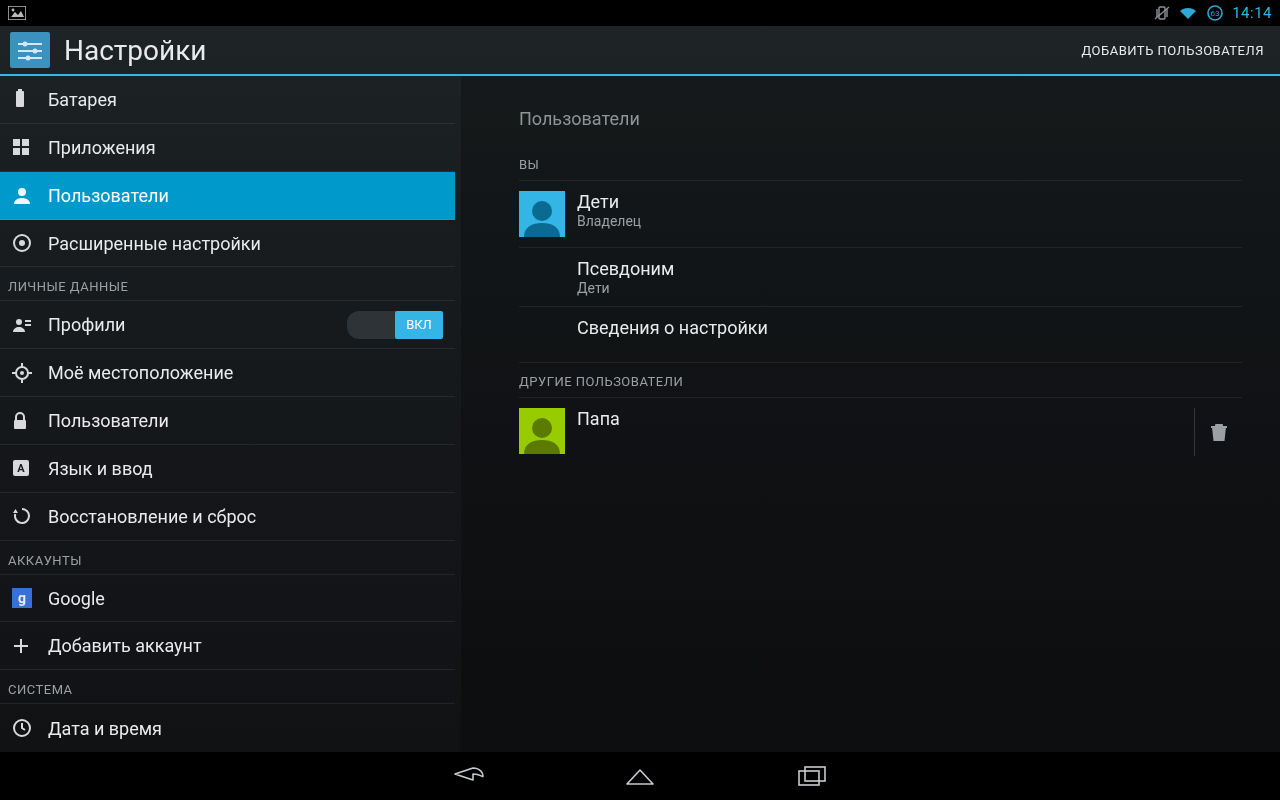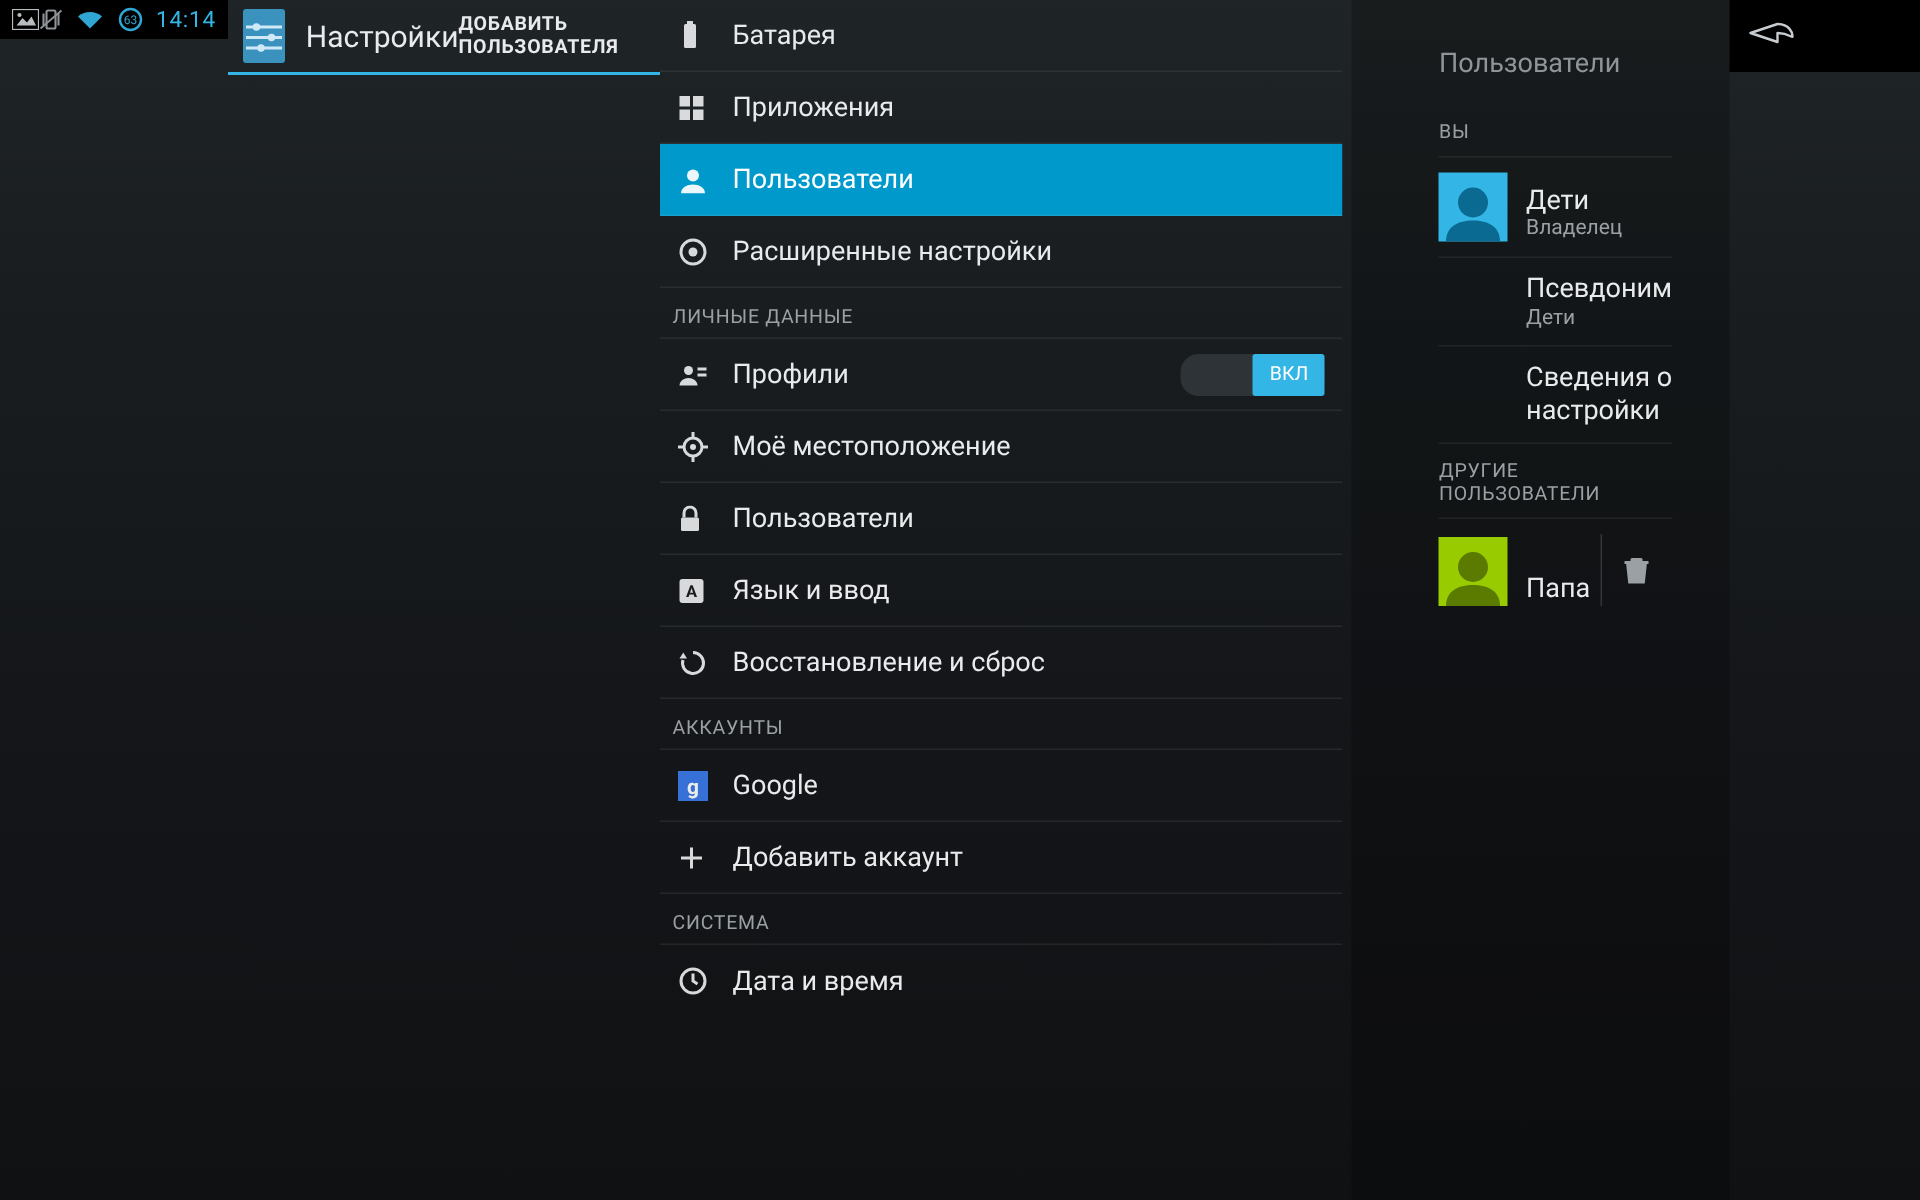--- a/index.html
+++ b/index.html
@@ -1,37 +1,37 @@
 <!DOCTYPE html>
 <html><head>
 <meta charset="utf-8">
 <style>
 *{box-sizing:border-box;margin:0;padding:0;font-family:Roboto,Arial,sans-serif;-webkit-font-smoothing:antialiased}
 html,body{width:1280px;height:800px;overflow:hidden;background:#000}
-.screen{width:1280px;height:800px;display:flex;flex-direction:row;background:linear-gradient(180deg,#1f2426 0%,#191d1f 25%,#141619 60%,#101113 100%)}
+.screen{width:1280px;height:800px;display:flex;flex-direction:column;background:linear-gradient(180deg,#1f2426 0%,#191d1f 25%,#141619 60%,#101113 100%)}
 .statusbar{height:26px;background:#000;display:flex;align-items:center;justify-content:space-between;padding:0 8px;color:#b8c1c7;font-size:14px}
 .status-left{display:flex;align-items:center;gap:6px}
 .status-right{display:flex;align-items:center;gap:8px}
 .status-right .time{color:#33b5e5;font-size:15px;letter-spacing:.5px}
 .appbar{height:50px;border-bottom:2px solid #33b5e5;display:flex;align-items:center;padding:0 16px 0 10px}
 .appbar-icon{width:40px;height:36px;background:#3b92bf;border-radius:2px;display:flex;align-items:center;justify-content:center;margin-right:14px}
-.appbar-title{color:#e8eaec;font-size:20px;font-weight:400;flex:1}
-.appbar-action{color:#e8eaec;font-size:13px;text-transform:uppercase;letter-spacing:.5px;font-weight:700}
+.appbar-title{color:#e8eaec;font-size:28px;font-weight:400;flex:1}
+.appbar-action{color:#e8eaec;font-size:13px;text-transform:uppercase;letter-spacing:.5px;font-weight:400}
 .body{flex:1;display:flex;min-height:0}
 .sidebar{width:455px;min-width:455px;display:flex;flex-direction:column;overflow:hidden}
 .side-item{height:48px;display:flex;align-items:center;padding:0 12px;border-bottom:1px solid rgba(255,255,255,.08);color:#e8eaec;font-size:18px}
 .side-item .icon{width:36px;display:flex;align-items:center;justify-content:flex-start}
 .side-item.selected{background:#0099cc;color:#fff}
 .side-header{height:34px;display:flex;align-items:flex-end;padding:0 8px 6px 8px;color:#9aa0a4;font-size:13px;text-transform:uppercase;letter-spacing:.5px;border-bottom:1px solid rgba(255,255,255,.08)}
 .switch{margin-left:auto;width:96px;height:28px;background:#2d3336;border-radius:12px;display:flex;align-items:flex-end;justify-content:flex-end}
 .switch-knob{width:48px;height:28px;background:#33b5e5;color:#fff;font-size:13px;display:flex;align-items:center;justify-content:center;border-radius:2px}
 .content{flex:1;margin-left:6px;background:rgba(0,0,0,.22);padding:32px 38px 0 58px;overflow:hidden}
 .content-title{color:#8e9498;font-size:18px;margin-bottom:22px}
 .section-header{color:#9aa0a4;font-size:13px;text-transform:uppercase;letter-spacing:.5px;padding:6px 0 8px 0;border-bottom:1px solid rgba(255,255,255,.07)}
-.row{display:flex;align-items:flex-end;padding:10px 0;border-bottom:1px solid rgba(255,255,255,.07)}
+.row{display:flex;align-items:flex-start;padding:10px 0;border-bottom:1px solid rgba(255,255,255,.07)}
 .row.no-border{border-bottom:none}
 .avatar{width:46px;height:46px;margin-right:12px;display:flex;align-items:flex-end;justify-content:center;overflow:hidden}
 .avatar.blue{background:#33b5e5}
 .avatar.green{background:#9c0}
 .row-text .primary{color:#e8eaec;font-size:18px;line-height:1.2}
 .row-text .secondary{color:#9aa0a4;font-size:14px;line-height:1.2}
 .row.indent{padding-left:58px}
 .row.tall{min-height:56px}
 .trash-wrap{margin-left:auto;width:48px;height:48px;border-left:1px solid rgba(255,255,255,.15);display:flex;align-items:center;justify-content:center}
 .navbar{height:48px;background:#000;display:flex;align-items:center;justify-content:center;gap:118px}

